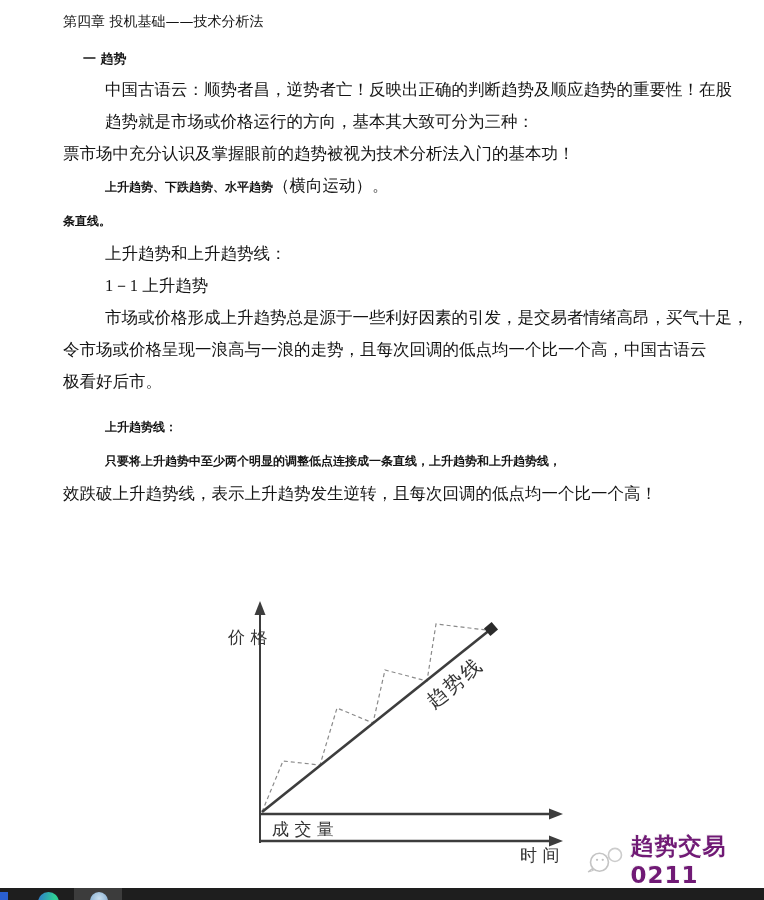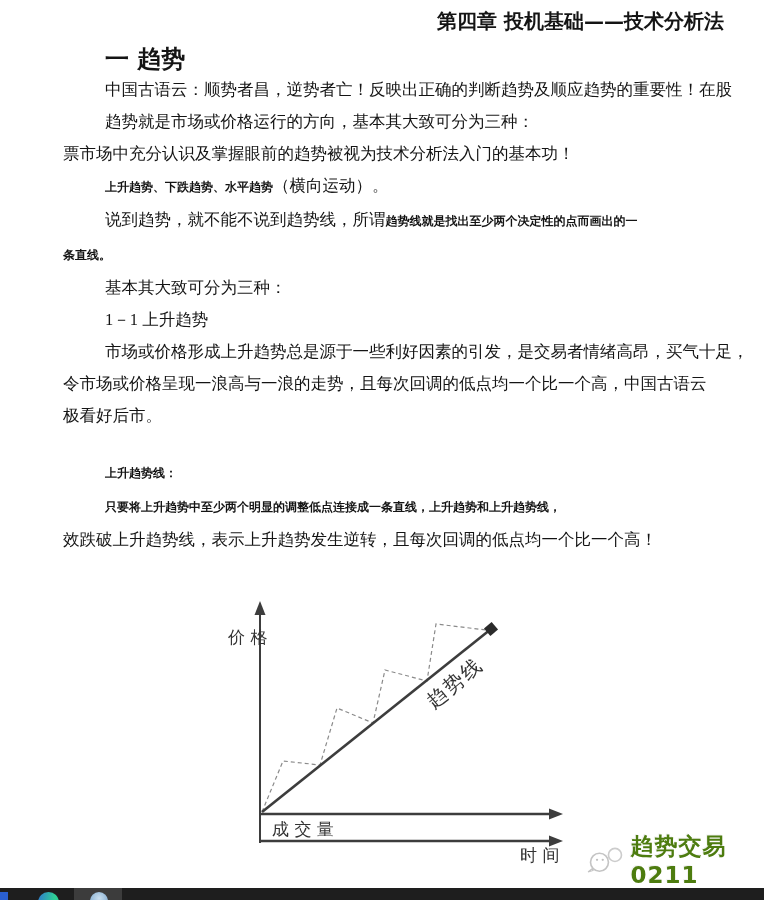--- a/index.html
+++ b/index.html
@@ -1,30 +1,30 @@
 <!DOCTYPE html>
 <html><head>
 <meta charset="utf-8">
 <style>
   html,body{margin:0;padding:0;background:#fff;}
   .page{position:relative;width:764px;height:900px;background:#ffffff;overflow:hidden;
         font-family:"Liberation Serif","DejaVu Serif",serif;color:#141414;}
   .doc{position:absolute;left:63px;right:40px;top:6px;}
-  .title{text-align:right;font-size:20px;font-weight:bold;line-height:30px;white-space:nowrap;
+  .title{text-align:left;font-size:14px;font-weight:normal;line-height:30px;white-space:nowrap;
          font-family:"DejaVu Sans","Liberation Sans",sans-serif;letter-spacing:0px;}
-  .h1{font-size:24px;font-weight:bold;line-height:30px;margin-top:8px;margin-left:42px;
+  .h1{font-size:13px;font-weight:bold;line-height:30px;margin-top:8px;margin-left:20px;
       font-family:"DejaVu Sans","Liberation Sans",sans-serif;}
   .line{font-size:16.5px;line-height:32px;white-space:nowrap;}
   .indent{padding-left:42px;}
   .b{font-weight:bold;font-family:Liberation Mono, monospace;font-size:12px;}
-  .gap-before{margin-top:24px;}
+  .gap-before{margin-top:12px;}
   .diagram{position:absolute;left:215px;top:596px;width:370px;height:290px;}
   .watermark{position:absolute;left:584px;top:841px;height:36px;display:flex;align-items:center;
              font-family:"DejaVu Sans","Liberation Sans",sans-serif;}
-  .wm-text{font-size:23px;font-weight:bold;color:#4d7c0f;letter-spacing:1px;
+  .wm-text{font-size:23px;font-weight:bold;color:#701a75;letter-spacing:1px;
            text-shadow:1px 1px 0 #ffffff,-1px -1px 0 #f2f2f2;margin-left:4px;}
   .taskbar{position:absolute;left:0;bottom:0;width:764px;height:12px;background:#1e1e1e;overflow:hidden;}
   .tb-start{position:absolute;left:0;bottom:0;width:8px;height:8px;background:#2a5fd0;}
   .tb-teal{position:absolute;left:38px;top:4px;width:21px;height:21px;border-radius:50%;
            background:linear-gradient(100deg,#2f86c8 10%,#2ecf96 70%);}
   .tb-active{position:absolute;left:74px;top:0;width:48px;height:12px;background:#3c3c3c;}
   .tb-sphere{position:absolute;left:16px;top:4px;width:18px;height:18px;border-radius:50%;
              background:radial-gradient(circle at 50% 35%,#c9deee 0%,#8fb5d6 60%,#6f9cc4 100%);}
   svg text{font-family:"DejaVu Sans","Liberation Sans",sans-serif;fill:#333;}
 </style>
@@ -34,23 +34,22 @@
 <div class="page">
 
   <div class="doc">
     <div class="title">第四章 投机基础——技术分析法</div>
     <div class="h1">一 趋势</div>
 
     <div class="line indent"><span>中国古语云：顺势者昌，逆势者亡！反映出正确的判断趋势及顺应趋势的重要性！在股</span></div>
     <div class="line indent"><span>趋势就是市场或价格运行的方向，基本其大致可分为三种：</span></div>
     <div class="line"><span>票市场中充分认识及掌握眼前的趋势被视为技术分析法入门的基本功！</span></div>
     <div class="line indent"><span class="b">上升趋势、下跌趋势、水平趋势</span><span>（横向运动）。</span></div>
-    <div class="line indent"><span>说到趋势，就不能不说到趋势线，所谓</span><span class="b">趋势线就是找出至少两个决定性的点而画出的一</span></div>
     <div class="line"><span class="b">条直线。</span></div>
-    <div class="line indent"><span>基本其大致可分为三种：</span></div>
+    <div class="line indent"><span>上升趋势和上升趋势线：</span></div>
     <div class="line indent"><span>1－1 上升趋势</span></div>
     <div class="line indent"><span>市场或价格形成上升趋势总是源于一些利好因素的引发，是交易者情绪高昂，买气十足，</span></div>
     <div class="line"><span>令市场或价格呈现一浪高与一浪的走势，且每次回调的低点均一个比一个高，中国古语云</span></div>
     <div class="line"><span>极看好后市。</span></div>
     <div class="line indent gap-before"><span class="b">上升趋势线：</span></div>
     <div class="line indent"><span class="b">只要将上升趋势中至少两个明显的调整低点连接成一条直线，上升趋势和上升趋势线，</span></div>
     <div class="line"><span>效跌破上升趋势线，表示上升趋势发生逆转，且每次回调的低点均一个比一个高！</span></div>
   </div>
 
   <svg class="diagram" viewBox="0 0 370 290" width="370" height="290">

